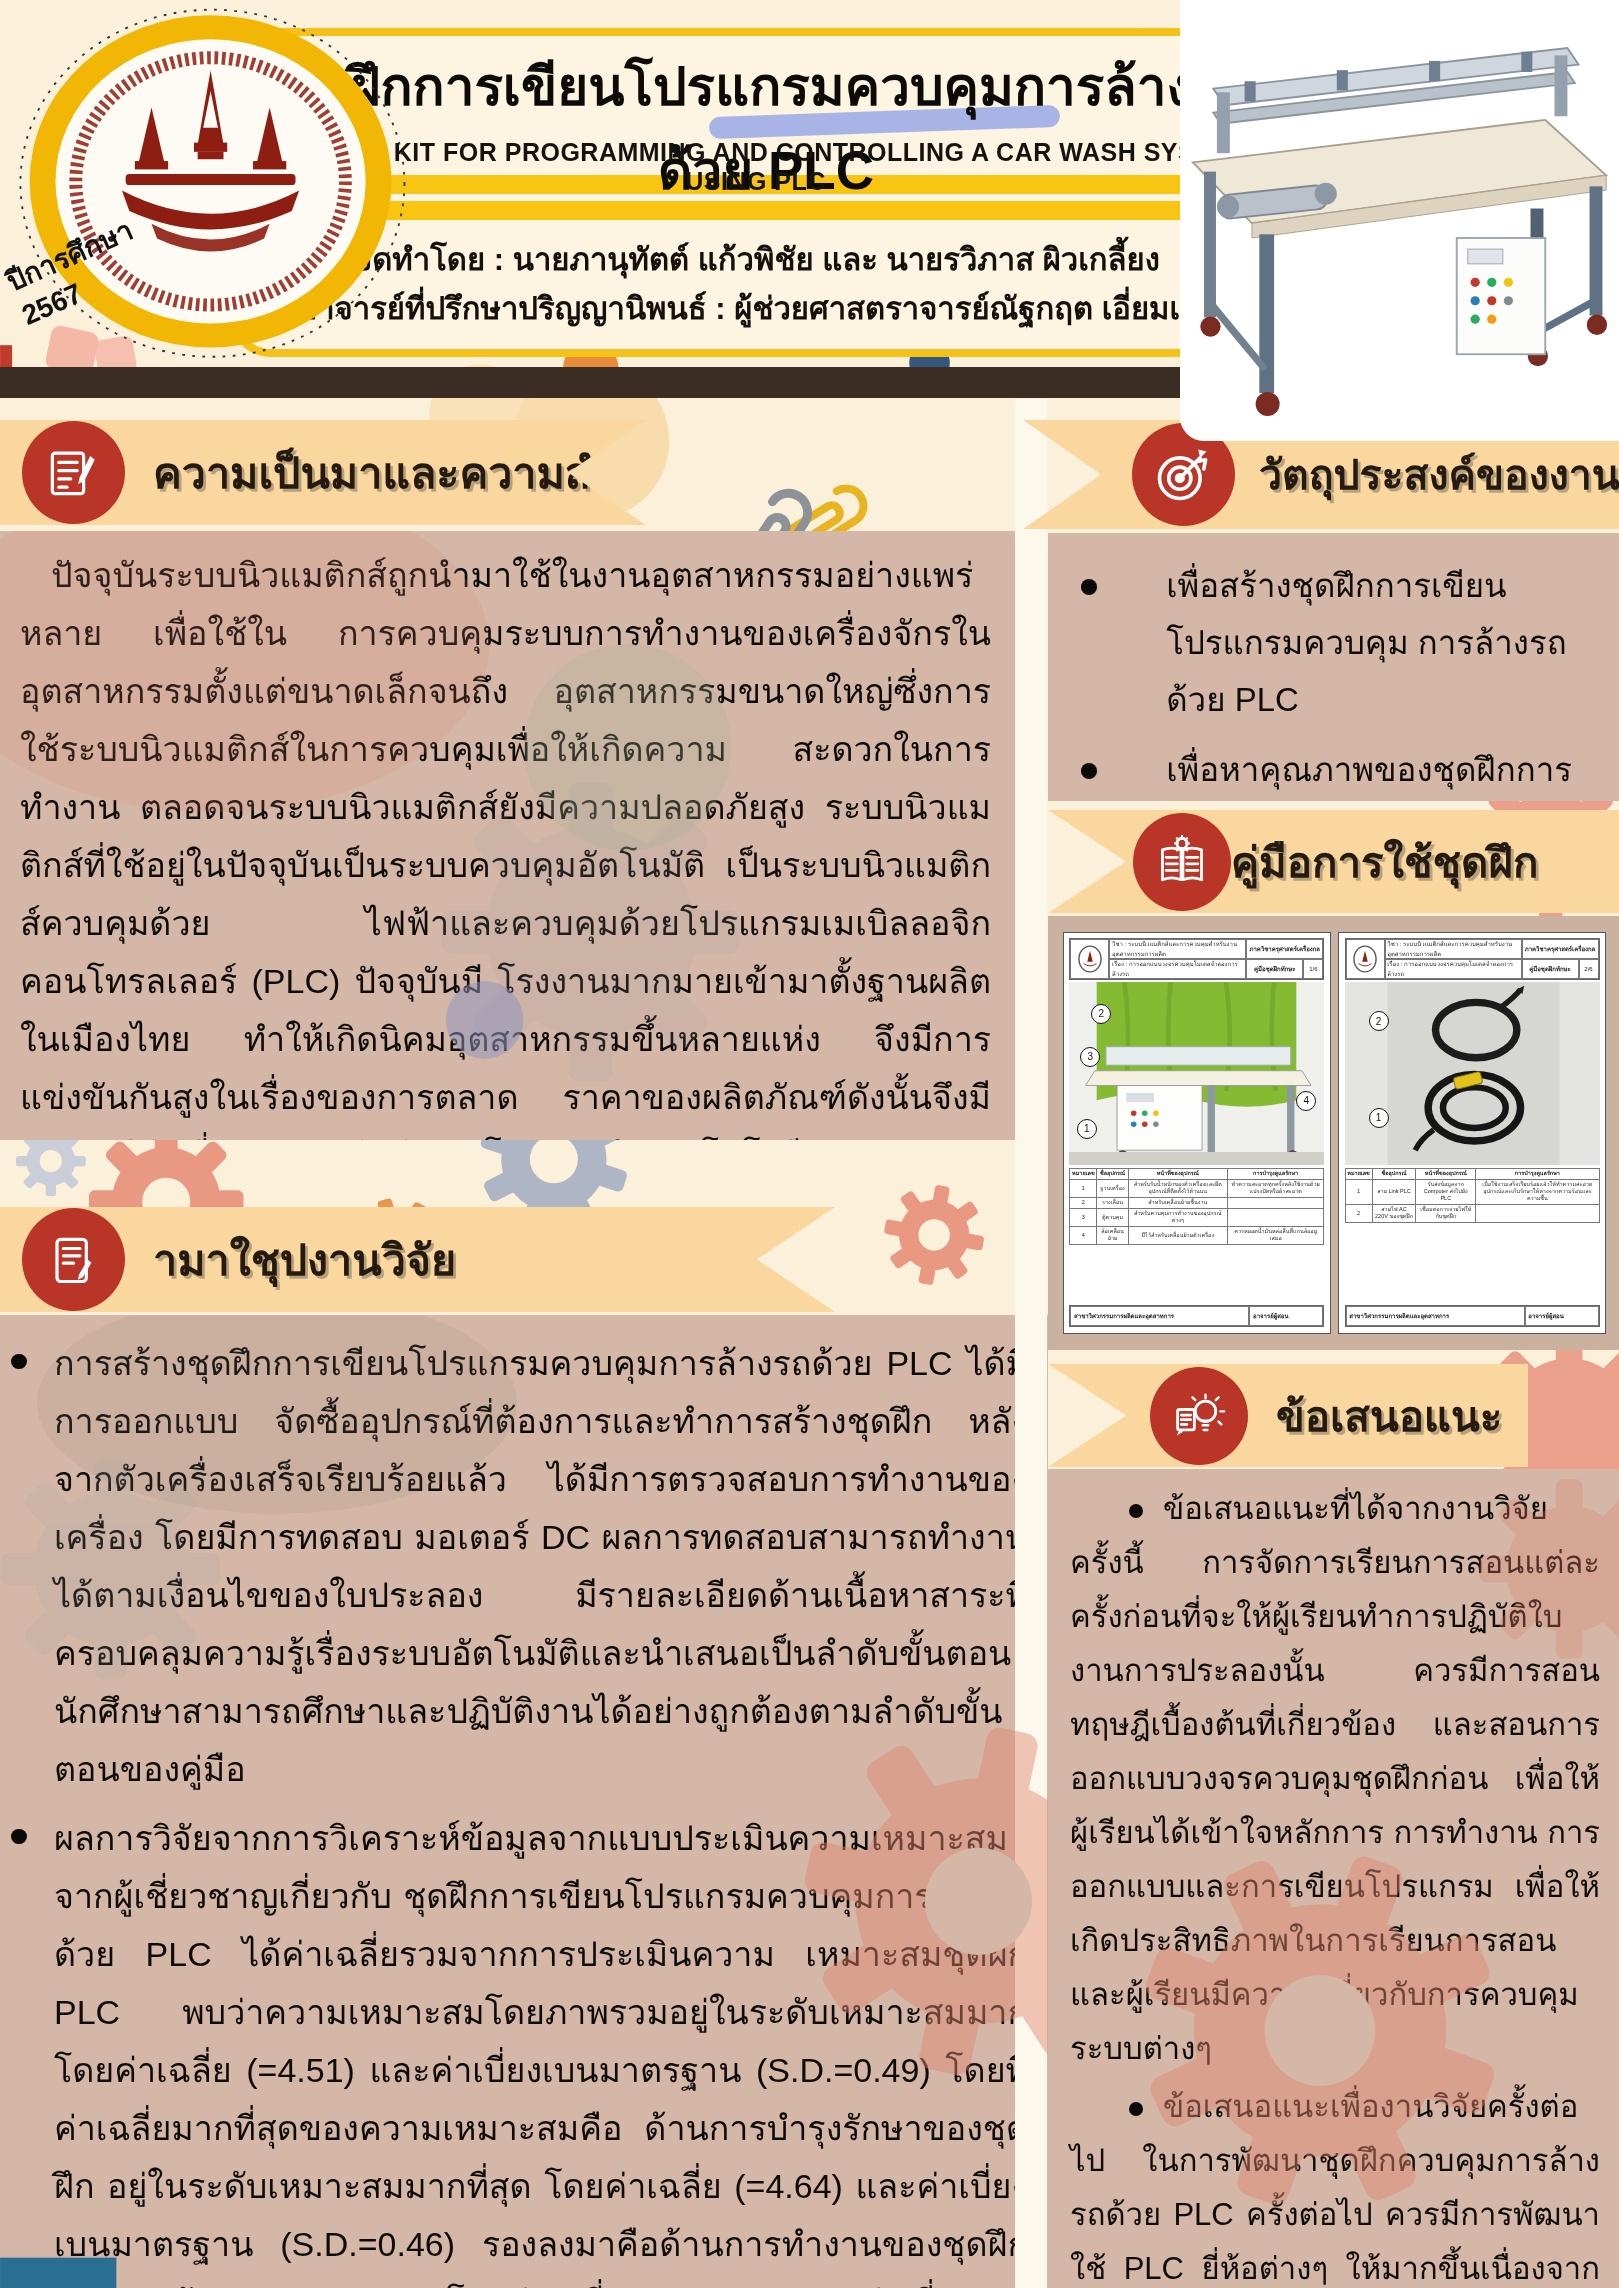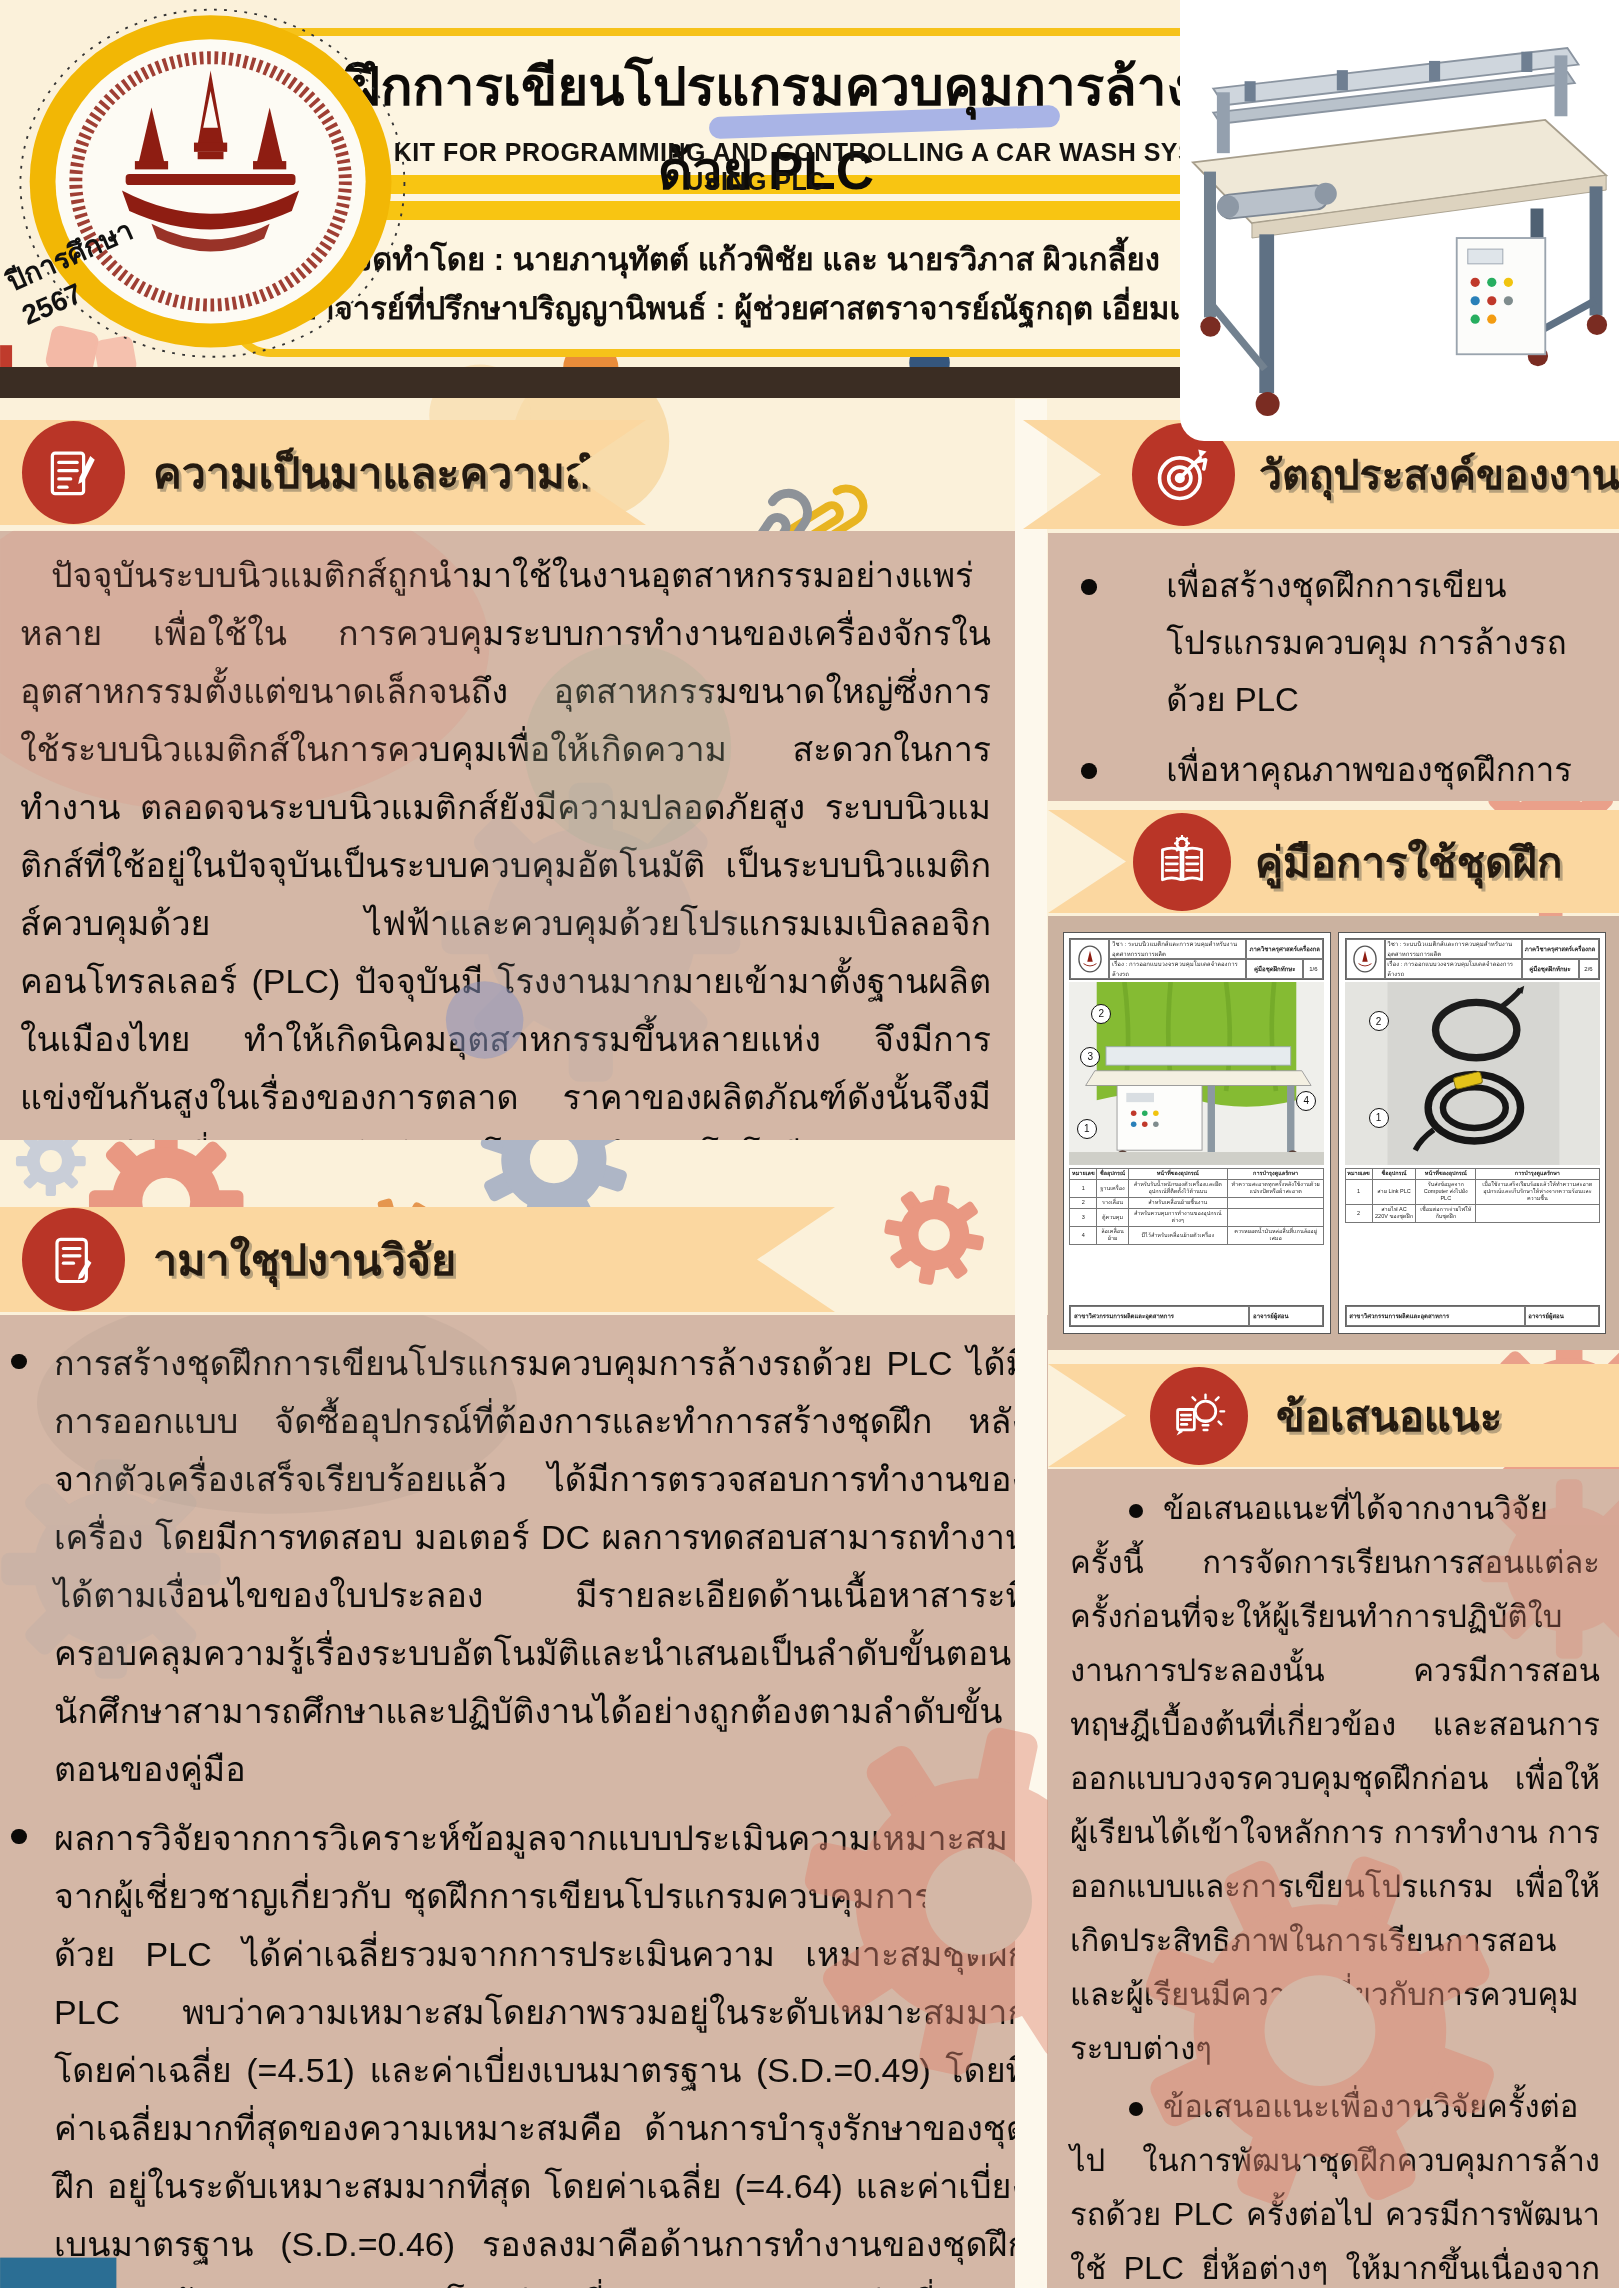--- a/index.html
+++ b/index.html
@@ -294,21 +294,21 @@
         <line x1="12" y1="24" x2="24" y2="24"></line>
           <line x1="12" y1="31" x2="24" y2="31"></line>
           <line x1="12" y1="38" x2="24" y2="38"></line>
         <line x1="34" y1="24" x2="46" y2="24"></line>
           <line x1="34" y1="31" x2="46" y2="31"></line>
           <line x1="34" y1="38" x2="46" y2="38"></line>
         <circle cx="29" cy="9" r="5.5"></circle>
         <path d="M29 1 v3 M29 14 v3 M21.5 9 h3 M33.5 9 h3 M23.5 3.5 l2 2 M32.5 14.5 l2 2 M34.5 3.5 l-2 2 M25.5 14.5 l-2 2" stroke-width="2.4"></path>
       </svg>
     </span>
-    <h2 class="banner-title" style="margin-left:24px;font-size:42px">คู่มือการใช้ชุดฝึก</h2>
+    <h2 class="banner-title" style="font-size:42px">คู่มือการใช้ชุดฝึก</h2>
   </div>
 
   <div class="panel" id="p-manual">
 
     <div class="man-page" id="man-page-1">
       <div class="mp-head">
         <div class="mp-logo">
           <svg width="24" height="28" viewBox="0 0 26 30">
               <ellipse cx="13" cy="15" rx="12" ry="14" fill="none" stroke="#555" stroke-width="1.5"></ellipse>
               <path d="M13 6 L16 18 L10 18 Z" fill="#8e1d12"></path>
@@ -447,21 +447,21 @@
           </tr>
           </tbody>
       </table>
       <div class="mp-footer">
         <div>สาขาวิศวกรรมการผลิตและอุตสาหการ</div>
         <div>อาจารย์ผู้สอน</div>
       </div>
     </div>
   </div>
 
-  <div class="banner notch-l" style="left:1048px;top:1364px;width:572px;height:103px;">
+  <div class="banner notch-l" style="left:1048px;top:1364px;width:480px;height:103px;">
     <span class="icon-circle" style="margin-left:102px;width:98px;height:98px">
       <svg width="54" height="54" viewBox="0 0 58 58" fill="none" stroke="#fff" stroke-width="3" stroke-linecap="round" stroke-linejoin="round">
         <circle cx="36" cy="24" r="11"></circle>
         <path d="M32 34 h8 M33 39 h6 M34 44 h4" stroke-width="2.6"></path>
         <path d="M36 6 v4 M52 24 h4 M47 12 l3 -3 M25 12 l-3 -3 M50 35 l3 3" stroke-width="2.6"></path>
         <rect x="6" y="22" width="18" height="22" rx="2"></rect>
         <line x1="10" y1="28" x2="20" y2="28"></line>
           <line x1="10" y1="33" x2="20" y2="33"></line>
           <line x1="10" y1="38" x2="16" y2="38"></line>
         <path d="M8 44 l-3 6 7 -4" fill="#fff" stroke="none"></path>

